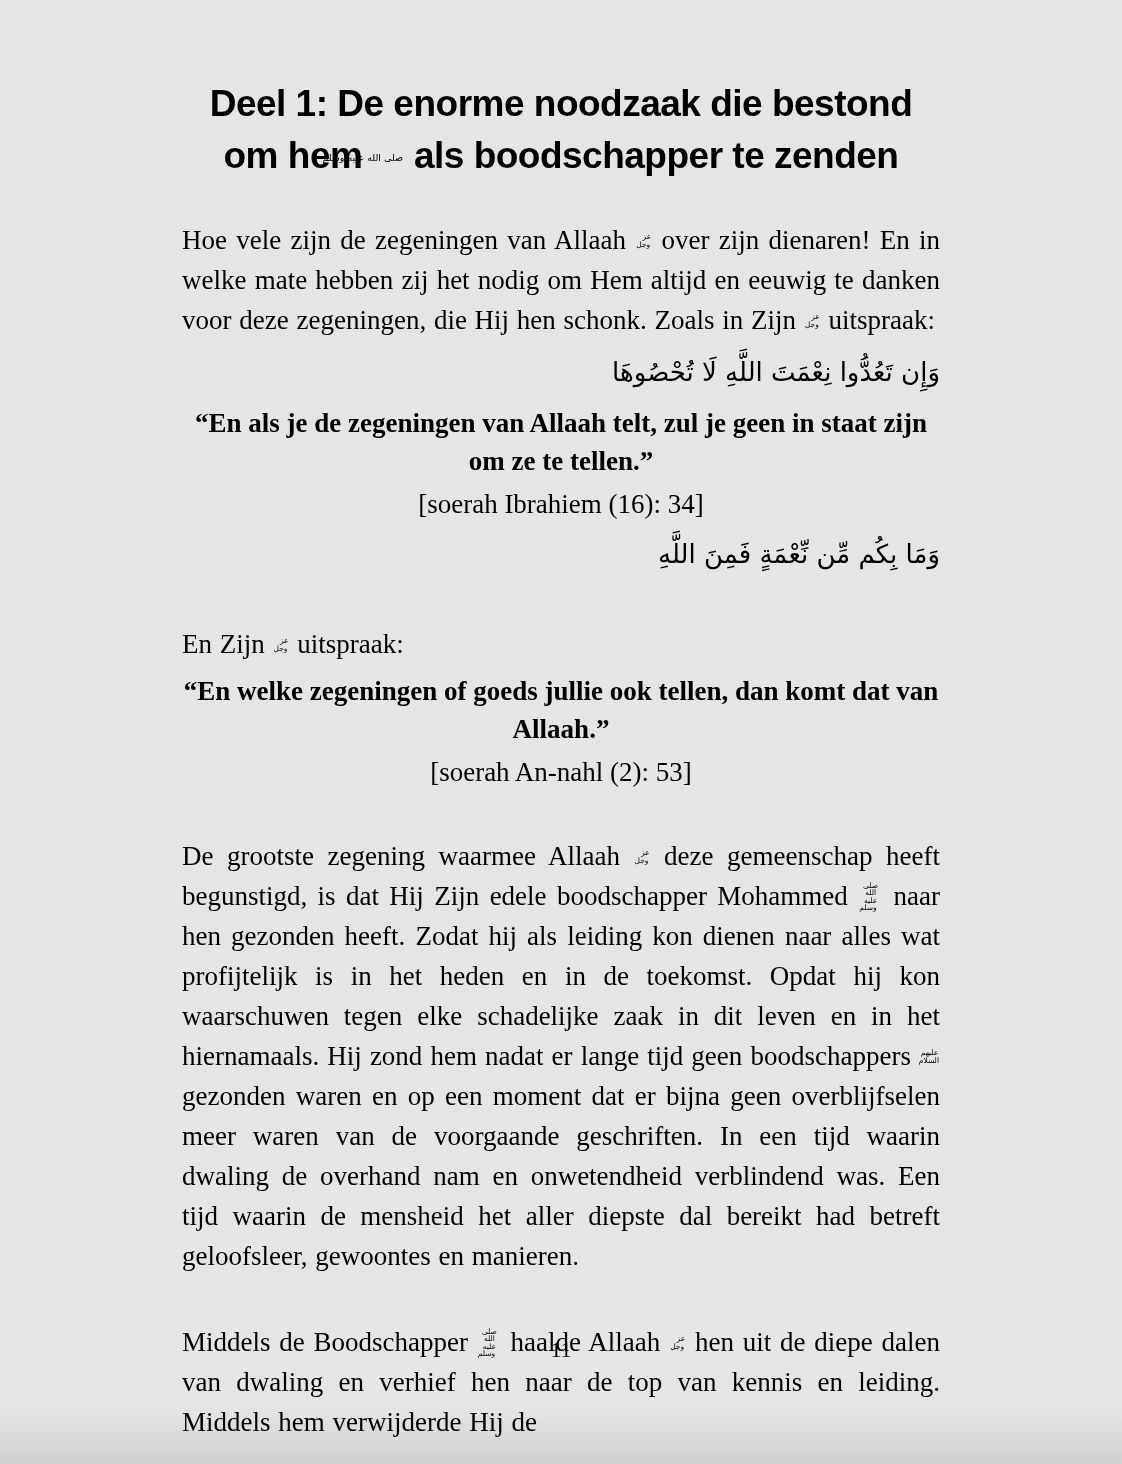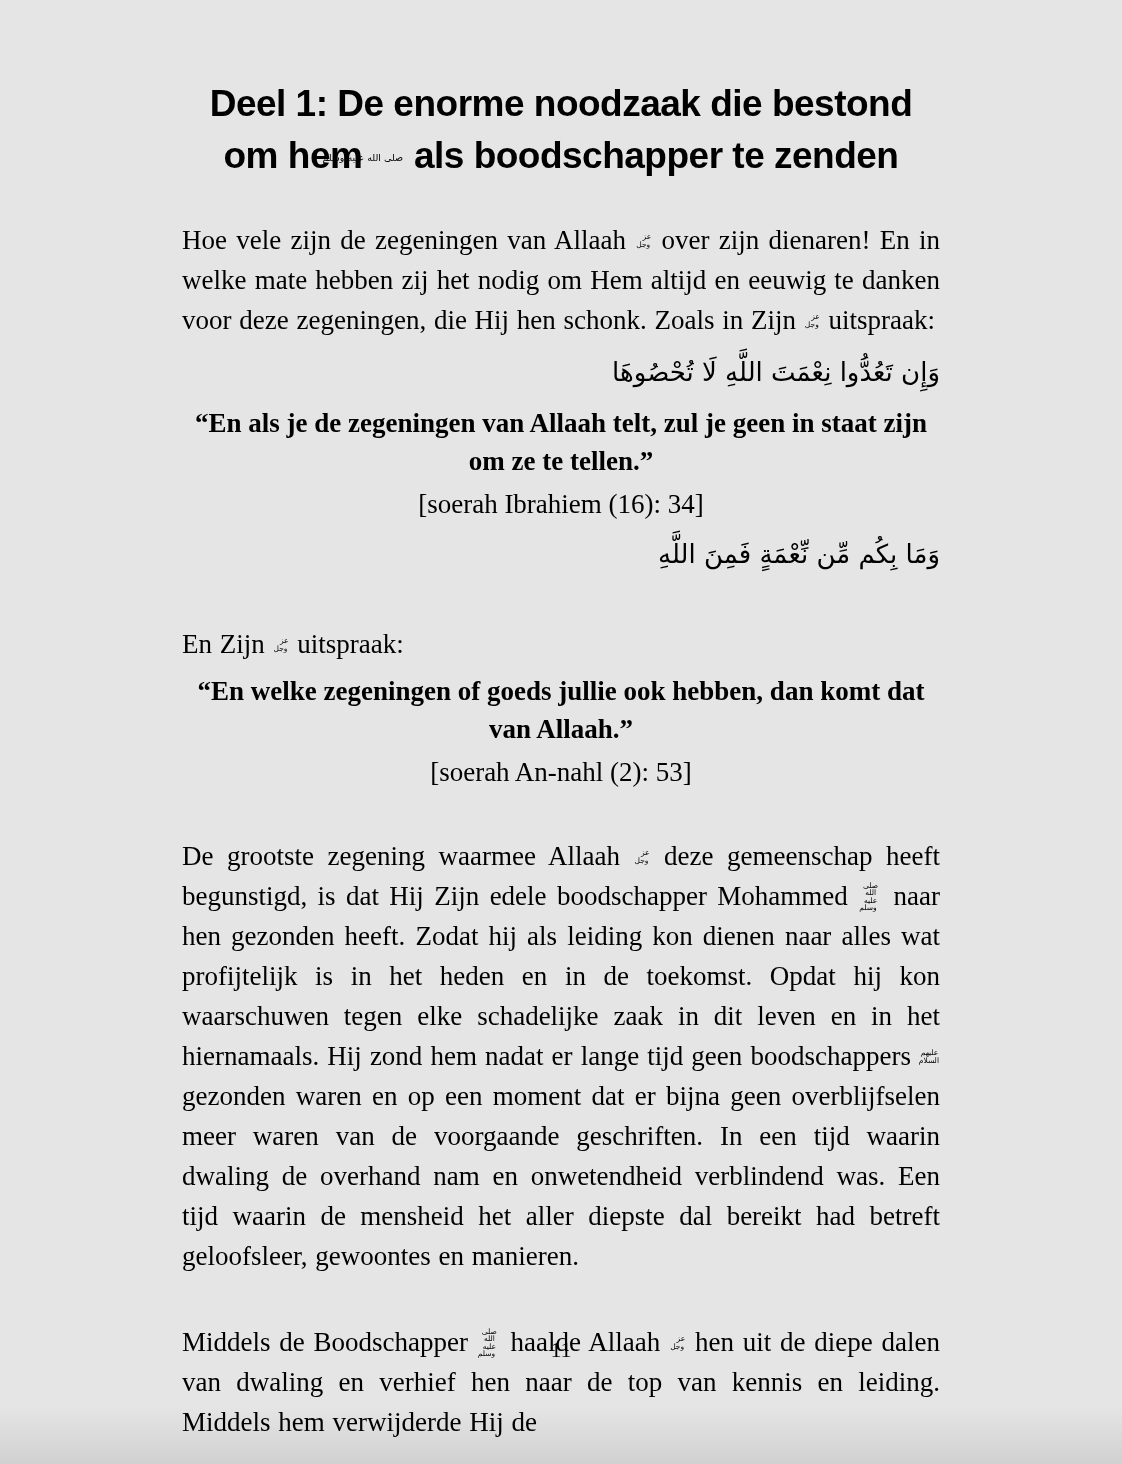--- a/index.html
+++ b/index.html
@@ -109,21 +109,21 @@
       <div class="title-line">Deel 1: De enorme noodzaak die bestond</div>
       <div class="title-line">om hem <span class="honorific sas" dir="rtl" lang="ar">صلى الله عليه وسلم</span> als boodschapper te zenden</div>
     </h1>
   <div class="page-content">
       <div class="block paragraph">Hoe vele zijn de zegeningen van Allaah <span class="honorific azza" dir="rtl" lang="ar">عز وجل</span> over zijn dienaren! En in welke mate hebben zij het nodig om Hem altijd en eeuwig te danken voor deze zegeningen, die Hij hen schonk. Zoals in Zijn <span class="honorific azza" dir="rtl" lang="ar">عز وجل</span> uitspraak:</div>
       <div class="block arabic" dir="rtl" lang="ar">وَإِن تَعُدُّوا نِعْمَتَ اللَّهِ لَا تُحْصُوهَا</div>
       <div class="block quote">“En als je de zegeningen van Allaah telt, zul je geen in staat zijn om ze te tellen.”</div>
       <div class="block reference">[soerah Ibrahiem (16): 34]</div>
       <div class="block arabic" dir="rtl" lang="ar">وَمَا بِكُم مِّن نِّعْمَةٍ فَمِنَ اللَّهِ</div>
       <div class="block paragraph">En Zijn <span class="honorific azza" dir="rtl" lang="ar">عز وجل</span> uitspraak:</div>
-      <div class="block quote">“En welke zegeningen of goeds jullie ook hebben, dan komt dat van Allaah.”</div>
+      <div class="block quote">“En welke zegeningen of goeds jullie ook tellen, dan komt dat van Allaah.”</div>
       <div class="block reference">[soerah An-nahl (2): 53]</div>
       <div class="block paragraph">De grootste zegening waarmee Allaah <span class="honorific azza" dir="rtl" lang="ar">عز وجل</span> deze gemeenschap heeft begunstigd, is dat Hij Zijn edele boodschapper Mohammed <span class="honorific sas" dir="rtl" lang="ar">صلى الله عليه وسلم</span> naar hen gezonden heeft. Zodat hij als leiding kon dienen naar alles wat profijtelijk is in het heden en in de toekomst. Opdat hij kon waarschuwen tegen elke schadelijke zaak in dit leven en in het hiernamaals. Hij zond hem nadat er lange tijd geen boodschappers <span class="honorific alayhim" dir="rtl" lang="ar">عليهم السلام</span> gezonden waren en op een moment dat er bijna geen overblijfselen meer waren van de voorgaande geschriften. In een tijd waarin dwaling de overhand nam en onwetendheid verblindend was. Een tijd waarin de mensheid het aller diepste dal bereikt had betreft geloofsleer, gewoontes en manieren.</div>
       <div class="block paragraph">Middels de Boodschapper <span class="honorific sas" dir="rtl" lang="ar">صلى الله عليه وسلم</span> haalde Allaah <span class="honorific azza" dir="rtl" lang="ar">عز وجل</span> hen uit de diepe dalen van dwaling en verhief hen naar de top van kennis en leiding. Middels hem verwijderde Hij de</div>
     </div>
   <div class="page-footer">
     <span class="page-number">11</span>
   </div>
   <div class="bottom-shade"></div>
 </div>
 

